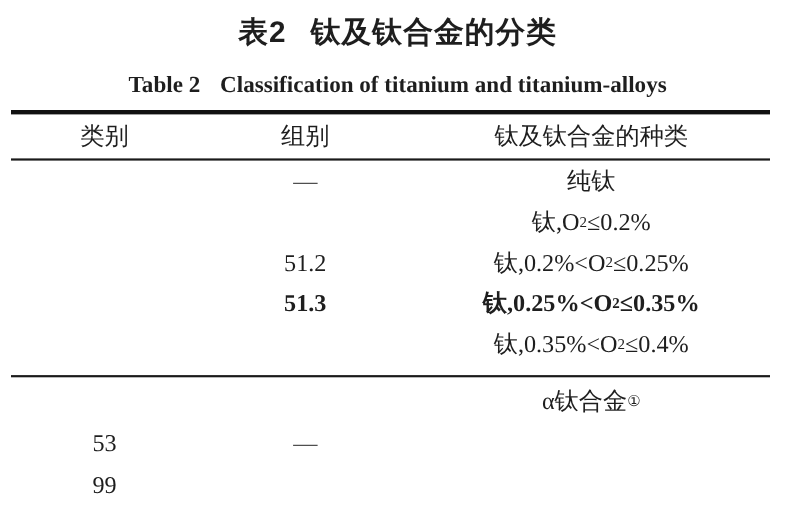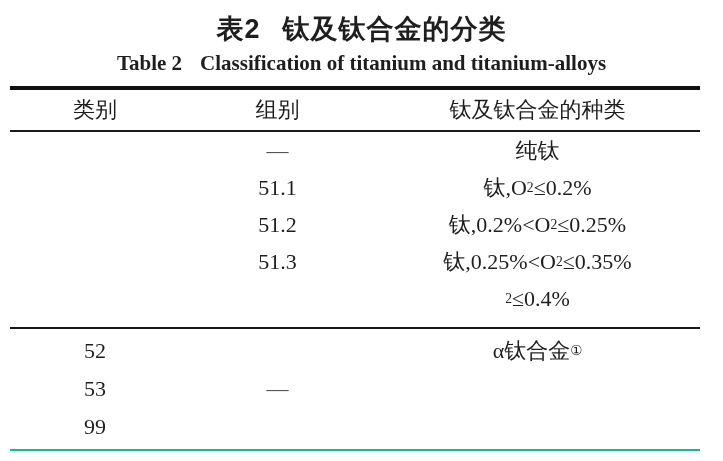--- a/index.html
+++ b/index.html
@@ -20,21 +20,21 @@
     margin-top: 10px;
     text-align: center;
     font-size: 27px;
     line-height: 38px;
     font-weight: bold;
     font-family: "Liberation Sans", "DejaVu Sans", sans-serif;
     letter-spacing: 1px;
   }
   .title-zh .cap-label { margin-right: 22px; }
   .title-en {
-    margin-top: 2px;
+    margin-top: 16px;
     text-align: center;
     font-size: 21px;
     line-height: 27px;
     font-weight: bold;
     font-family: "Liberation Serif", "DejaVu Serif", serif;
   }
   .title-en .cap-label { margin-right: 18px; }
 
   .ti-table {
     width: 690px;
@@ -65,21 +65,21 @@
   .sec-lower {
     grid-auto-rows: 38px;
     padding: 3px 0;
   }
   .col1 { grid-column: 1; }
   .col2 { grid-column: 2; }
   .col3 { grid-column: 3; }
   .r1 { grid-row: 1; }
   .r2 { grid-row: 2; }
   .r3 { grid-row: 3; }
-  .r4 { grid-row: 4; }
+  .r4 { grid-row: 4; font-weight: bold; }
   .r5 { grid-row: 5; }
   .span5 { grid-row: 1 / 6; }
   .span3 { grid-row: 1 / 4; }
   .dash { color: #4a4a4a; }
   sub, sup {
     font-size: 0.62em;
     line-height: 0;
   }
   sub { vertical-align: -0.3em; }
   sup { vertical-align: 0.55em; }
@@ -105,21 +105,20 @@
       <div class="cell col3">钛及钛合金的种类</div>
     </div>
 
     <div class="grid sec-upper">
 
       <div class="cell col2 r1 dash">—</div>
       <div class="cell col3 r1">
           <span>纯钛</span>
         </div>
 
-      <div class="cell col2 r2">51.1</div>
       <div class="cell col3 r2">
           <span>钛,O</span>
           <sub>2</sub>
           <span>≤0.2%</span>
         </div>
 
       <div class="cell col2 r3">51.2</div>
       <div class="cell col3 r3">
           <span>钛,0.2%&lt;O</span>
           <sub>2</sub>
@@ -127,29 +126,29 @@
         </div>
 
       <div class="cell col2 r4">51.3</div>
       <div class="cell col3 r4">
           <span>钛,0.25%&lt;O</span>
           <sub>2</sub>
           <span>≤0.35%</span>
         </div>
 
       <div class="cell col3 r5">
+          <span>钛,0.35%&lt;O</span>
           <sub>2</sub>
           <span>≤0.4%</span>
         </div>
     </div>
 
     <div class="grid sec-lower">
       <div class="cell col2 span3 dash">—</div>
 
-      <div class="cell col1 r1">52</div>
       <div class="cell col3 r1">
           <span>α钛合金</span>
           <sup>①</sup>
         </div>
 
       <div class="cell col1 r2">53</div>
 
       <div class="cell col1 r3">99</div>
     </div>
 

